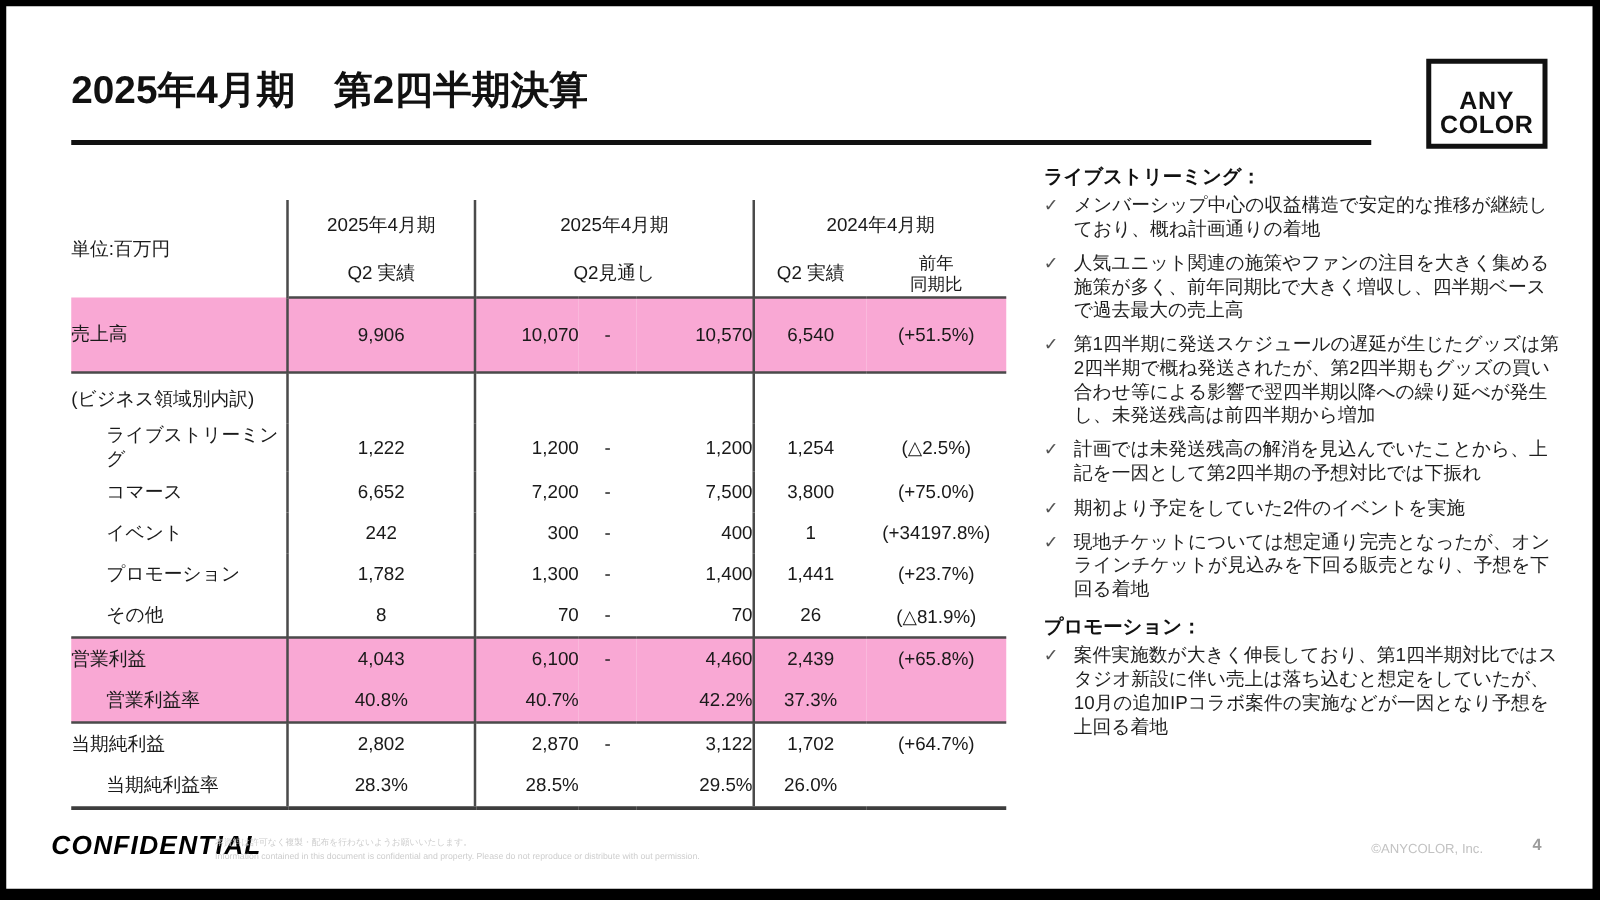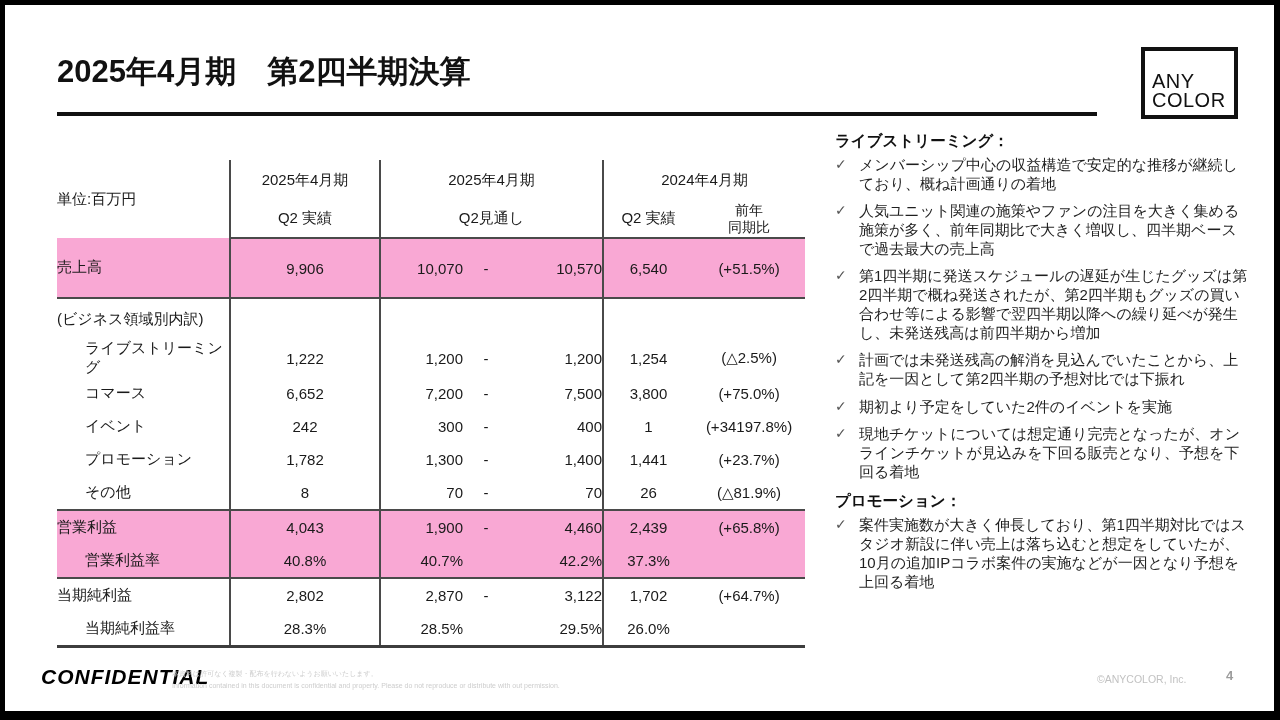--- a/index.html
+++ b/index.html
@@ -5,21 +5,21 @@
   html,body{margin:0;padding:0;background:#fff;}
   .slide{
     position:relative;width:1280px;height:720px;box-sizing:border-box;background:#fff;
     border:5px solid #000;border-right-width:6px;border-bottom-width:9px;overflow:hidden;
     font-family:"Liberation Sans","DejaVu Sans",sans-serif;color:#1a1a1a;
   }
   .title{position:absolute;left:52px;top:46px;font-size:31px;font-weight:bold;color:#111;letter-spacing:0;}
   .title-rule{position:absolute;left:52px;top:107px;width:1040px;height:4px;background:#111;}
   .logo{position:absolute;left:1136px;top:42px;width:97px;height:72px;border:4px solid #111;
     box-sizing:border-box;display:flex;align-items:flex-end;padding:5px 7px;background:#fff;}
-  .logo-text{font-weight:normal;font-size:20px;line-height:0.95;letter-spacing:0.5px;color:#111;}
+  .logo-text{font-weight:bold;font-size:20px;line-height:0.95;letter-spacing:0.5px;color:#111;text-align:center;}
 
   
   table.fin{position:absolute;left:52px;top:155px;width:748px;border-collapse:collapse;
     table-layout:fixed;font-size:15px;color:#1a1a1a;}
   table.fin th,table.fin td{padding:0;font-weight:normal;vertical-align:middle;}
   .vline{border-right:2px solid #4a4a4a;}
   tr.rh-y > *{height:40px;}
   tr.rh-s > *{height:37px;}
   tr.rh-big > td{height:58px;}
   tr.rh-mid > td{height:40px;}
@@ -156,21 +156,21 @@
         <td class="c-num vline">8</td>
         <td class="c-lo">70</td>
         <td class="c-dash">-</td>
         <td class="c-hi vline">70</td>
         <td class="c-num">26</td>
         <td class="c-yoy">(△81.9%)</td>
       </tr>
       <tr class="rh hl">
         <td class="c-label vline">営業利益</td>
         <td class="c-num vline">4,043</td>
-        <td class="c-lo">1,900</td>
+        <td class="c-lo">6,100</td>
         <td class="c-dash">-</td>
         <td class="c-hi vline">4,460</td>
         <td class="c-num">2,439</td>
         <td class="c-yoy">(+65.8%)</td>
       </tr>
       <tr class="rh hl bb">
         <td class="c-label ind vline">営業利益率</td>
         <td class="c-num vline">40.8%</td>
         <td class="c-lo">40.7%</td>
         <td class="c-dash"></td>

